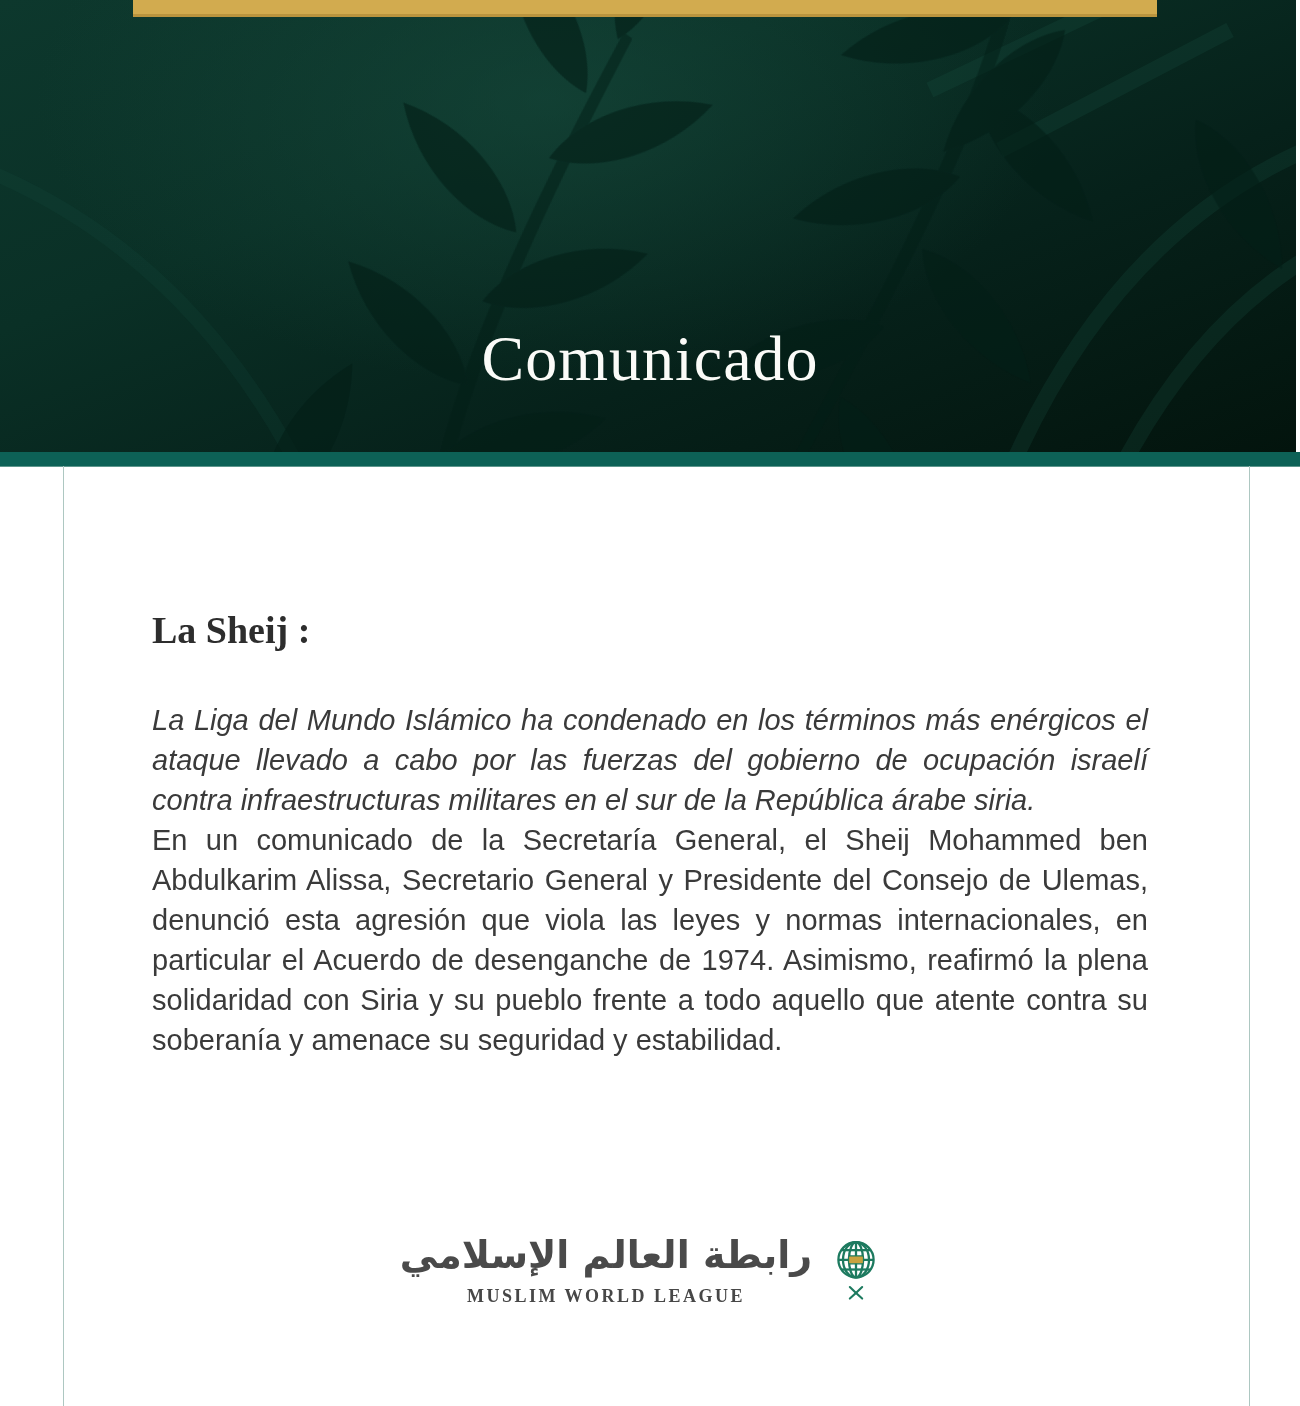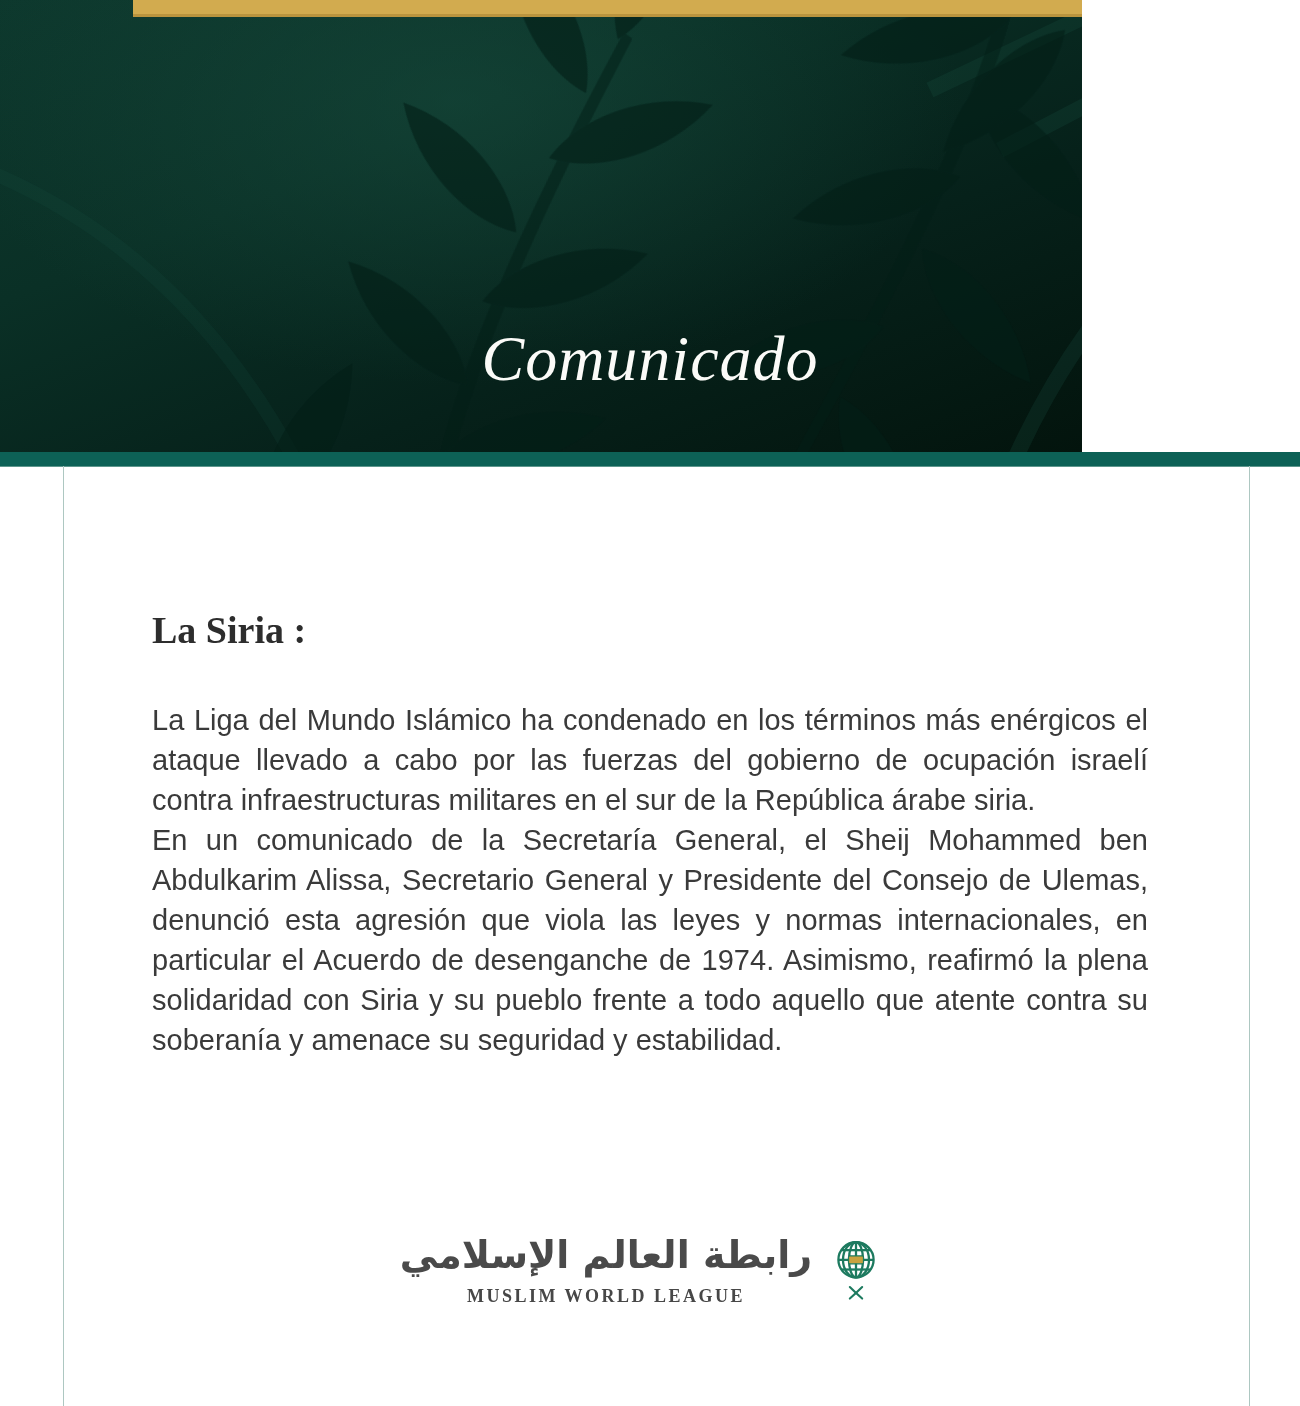--- a/index.html
+++ b/index.html
@@ -2,25 +2,24 @@
 <html><head>
 <meta charset="utf-8">
 <style>
   html,body{margin:0;padding:0;}
   body{
     width:1300px;height:1406px;position:relative;background:#ffffff;
     font-family:"Liberation Sans",sans-serif;overflow:hidden;
   }
   
   .header{
-    position:absolute;left:0;top:0;width:1082px;height:452px;overflow:hidden;
+    position:absolute;left:0;top:0;width:1296px;height:452px;overflow:hidden;
     background:
       radial-gradient(820px 460px at 42% 22%, rgba(24,76,62,.55), rgba(0,0,0,0) 62%),
       linear-gradient(158deg,#0d382d 0%,#0a3026 34%,#06211a 66%,#03140d 100%);
-    font-style: italic;
   }
   .header-art{position:absolute;left:0;top:0;width:1300px;height:452px;}
   .gold-bar{
     position:absolute;left:133px;top:0;width:1024px;height:14px;
     background:#d2ab4f;border-bottom:3px solid #ba943e;
   }
   .banner-title{
     position:absolute;left:0;top:322px;width:1300px;text-align:center;
     font-family:"Liberation Serif","DejaVu Serif",serif;
     font-size:64px;font-weight:400;letter-spacing:1px;color:#fbfbf8;
@@ -36,21 +35,21 @@
   
   .content{position:absolute;left:152px;width:996px;top:608px;color:#3a3a3a;}
   .city-heading{
     font-family:"Liberation Serif","DejaVu Serif",serif;
     font-size:38px;font-weight:700;color:#2d2d2d;margin:0 0 0 0;
   }
   .body-par{
     font-size:29px;line-height:40px;margin:0;color:#3a3a3a;
     text-align:justify;
   }
-  .body-par.first{margin-top:48px;}
+  .body-par.first{margin-top:48px;font-style:italic;}
   .body-par.second{}
   
   .logo-block{
     position:absolute;left:0;top:1220px;width:1300px;
     display:flex;justify-content:center;align-items:center;
   }
   .logo-text-col{display:flex;flex-direction:column;align-items:center;}
   .arabic-name{
     direction:rtl;font-family:"DejaVu Sans",sans-serif;font-weight:700;
     font-size:38px;line-height:58px;color:#4a4a4a;white-space:nowrap;
@@ -118,21 +117,21 @@
 
   <div class="banner-title">Comunicado</div>
 </div>
 
 <div class="teal-band"></div>
 
 <div class="card-line left"></div>
 <div class="card-line right"></div>
 
 <div class="content">
-  <h2 class="city-heading">La Siria :</h2>
+  <h2 class="city-heading">La Sheij :</h2>
   <p class="body-par first">La Liga del Mundo Islámico ha condenado en los términos más enérgicos el ataque llevado a cabo por las fuerzas del gobierno de ocupación israelí contra infraestructuras militares en el sur de la República árabe siria.</p>
   <p class="body-par second">En un comunicado de la Secretaría General, el Sheij Mohammed ben Abdulkarim Alissa, Secretario General y Presidente del Consejo de Ulemas, denunció esta agresión que viola las leyes y normas internacionales, en particular el Acuerdo de desenganche de 1974. Asimismo, reafirmó la plena solidaridad con Siria y su pueblo frente a todo aquello que atente contra su soberanía y amenace su seguridad y estabilidad.</p>
 </div>
 
 <div class="logo-block">
   <div class="logo-text-col">
     <div class="arabic-name">رابطة العالم الإسلامي</div>
     <div class="org-name">MUSLIM WORLD LEAGUE</div>
   </div>
 

